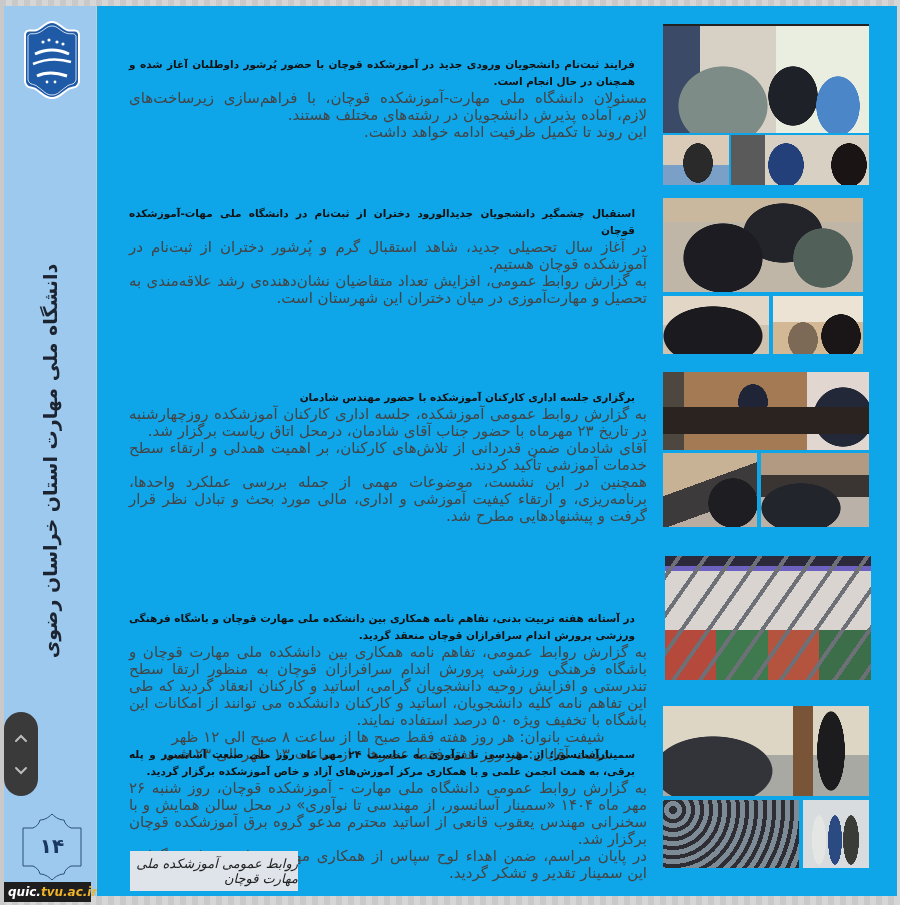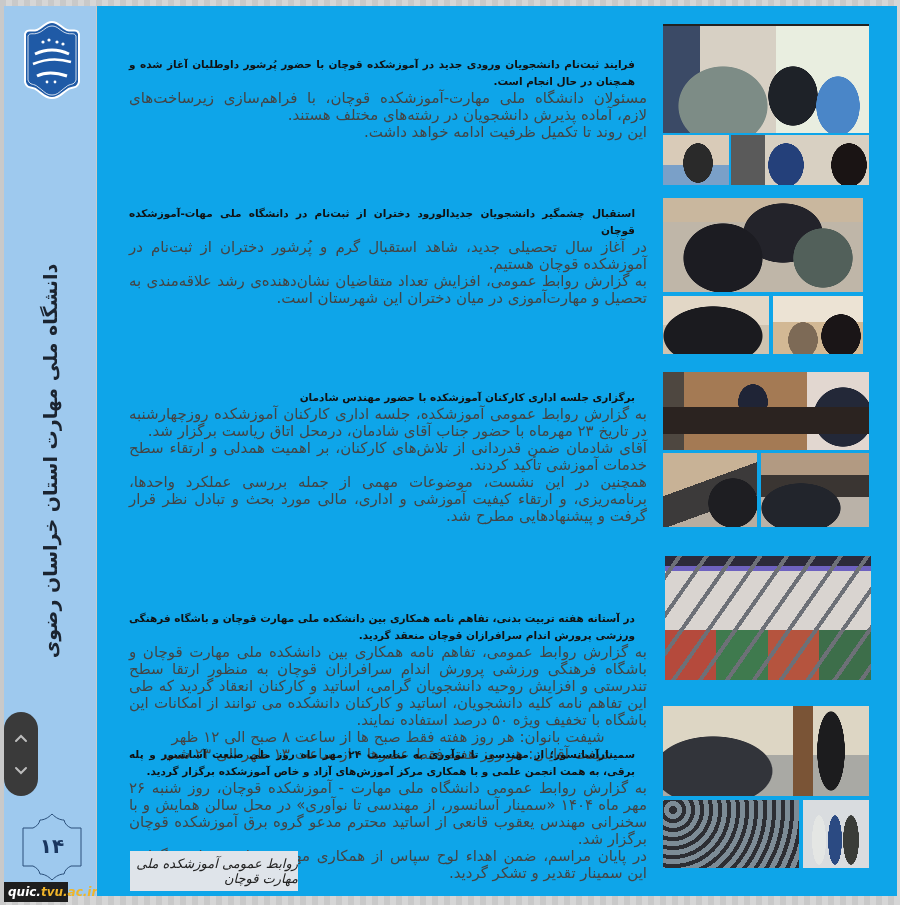--- a/index.html
+++ b/index.html
@@ -45,21 +45,21 @@
   }
   .page-badge {
     position: absolute; left: 15px; top: 806px; width: 66px; height: 70px;
   }
   .page-num {
     position: absolute; left: 0; top: 22px; width: 66px; text-align: center;
     font-size: 20px; font-weight: bold; color: #1a3760;
     font-family: "DejaVu Sans", sans-serif;
   }
   .watermark {
-    position: absolute; left: 0; top: 876px; width: 64px; height: 20px;
+    position: absolute; left: 0; top: 876px; width: 87px; height: 20px;
     background: #1e1e1e; color: #f0b429; font-style: italic; font-weight: bold;
     font-size: 12px; line-height: 20px; padding-left: 4px;
     font-family: "DejaVu Sans", sans-serif;
   }
   .watermark .w1 { color: #ffffff; }
   .content {
     position: absolute; left: 97px; top: 6px; width: 800px; height: 890px;
     background: #0ea5e9;
   }
   .article {

